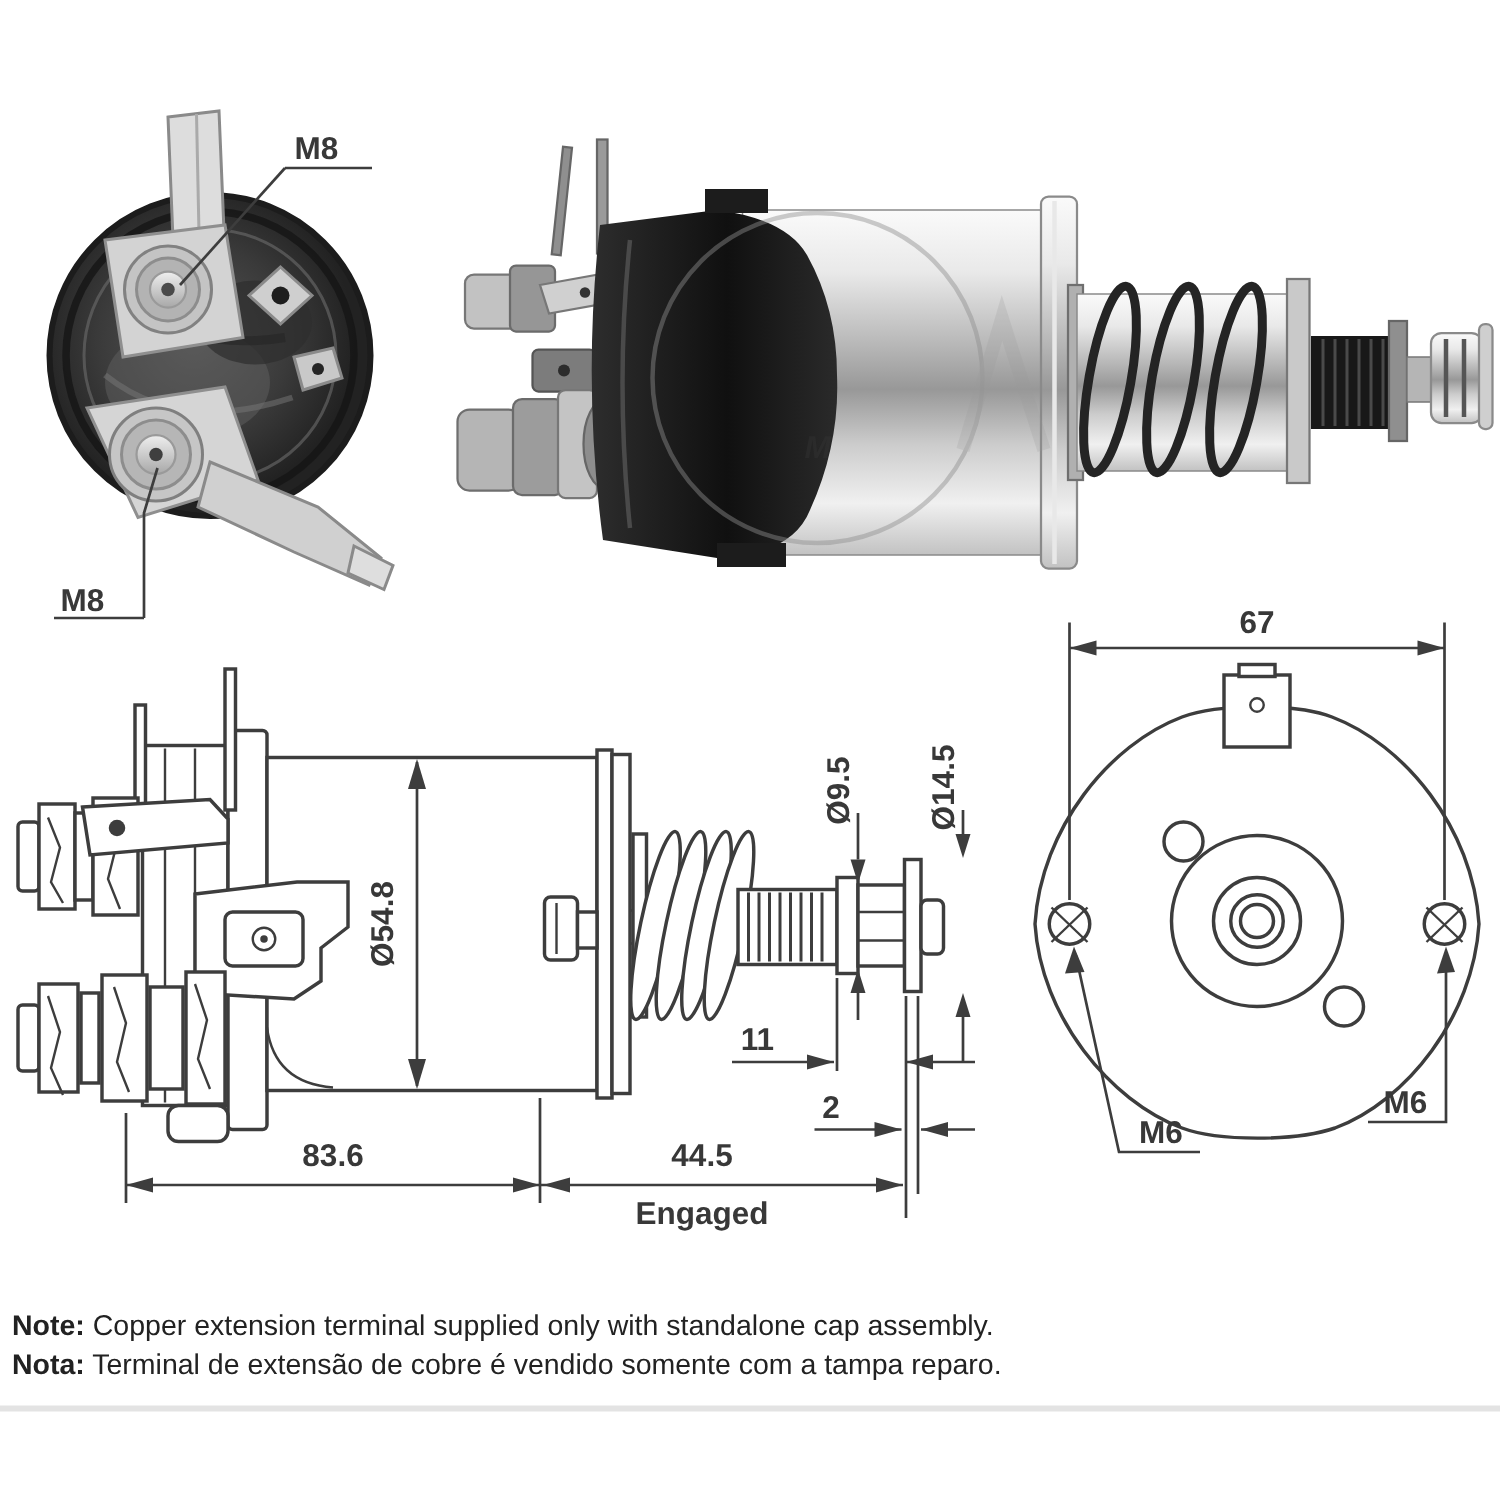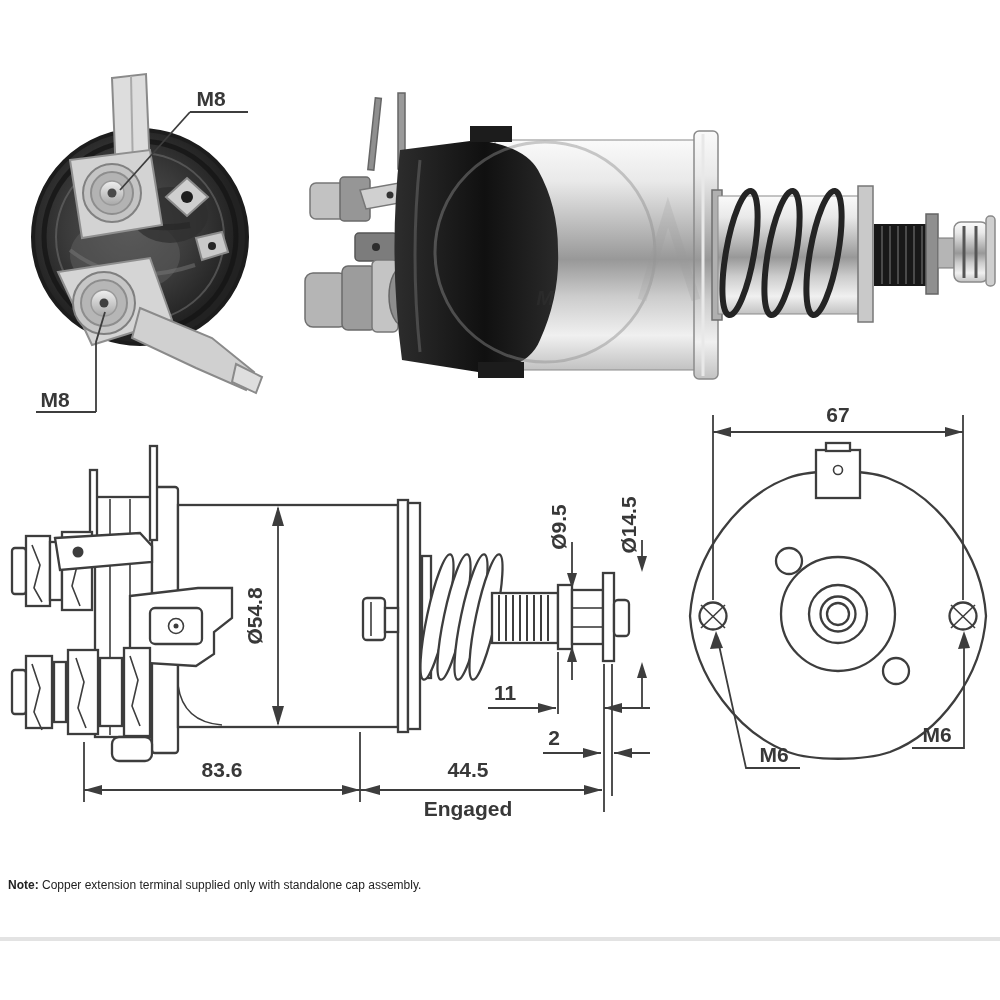--- a/index.html
+++ b/index.html
@@ -11,21 +11,21 @@
   svg text{
     font-family:"Liberation Sans", sans-serif;
     font-weight:bold;fill:#383838;font-size:21px;
   }
   .part{fill:#ffffff;stroke:#3d3d3d;stroke-width:2.3;}
   .thin{fill:none;stroke:#3d3d3d;stroke-width:1.6;}
   .dim{fill:none;stroke:#3d3d3d;stroke-width:1.8;}
   .arrow{fill:#3d3d3d;stroke:none;}
   .notes{
     position:absolute;left:8px;top:872px;width:990px;
-    font-size:12px;color:#222;line-height:26px;
+    font-size:19px;color:#222;line-height:26px;
   }
   .notes .prefix{font-weight:bold;}
   .bottom-divider{
     position:absolute;left:0;top:937px;width:1000px;height:4px;
     background:#e3e3e3;
   }
 </style>
 </head>
 <body>
 
@@ -375,15 +375,18 @@
     <path class="dim" d="M 912 748 H 964 V 636" stroke-width="2"></path>
     <polygon class="arrow" points="964,631 958,649 970,648"></polygon>
     <text x="937" y="742" text-anchor="middle" font-size="22">M6</text>
   </g>
 </svg>
 
 <div class="notes">
   <div>
     <span class="prefix">Note:</span><span> Copper extension terminal supplied only with standalone cap assembly.</span>
   </div>
+  <div>
+    <span class="prefix">Nota:</span><span> Terminal de extensão de cobre é vendido somente com a tampa reparo.</span>
+  </div>
 </div>
 
 <div class="bottom-divider"></div>
 
 </body></html>

